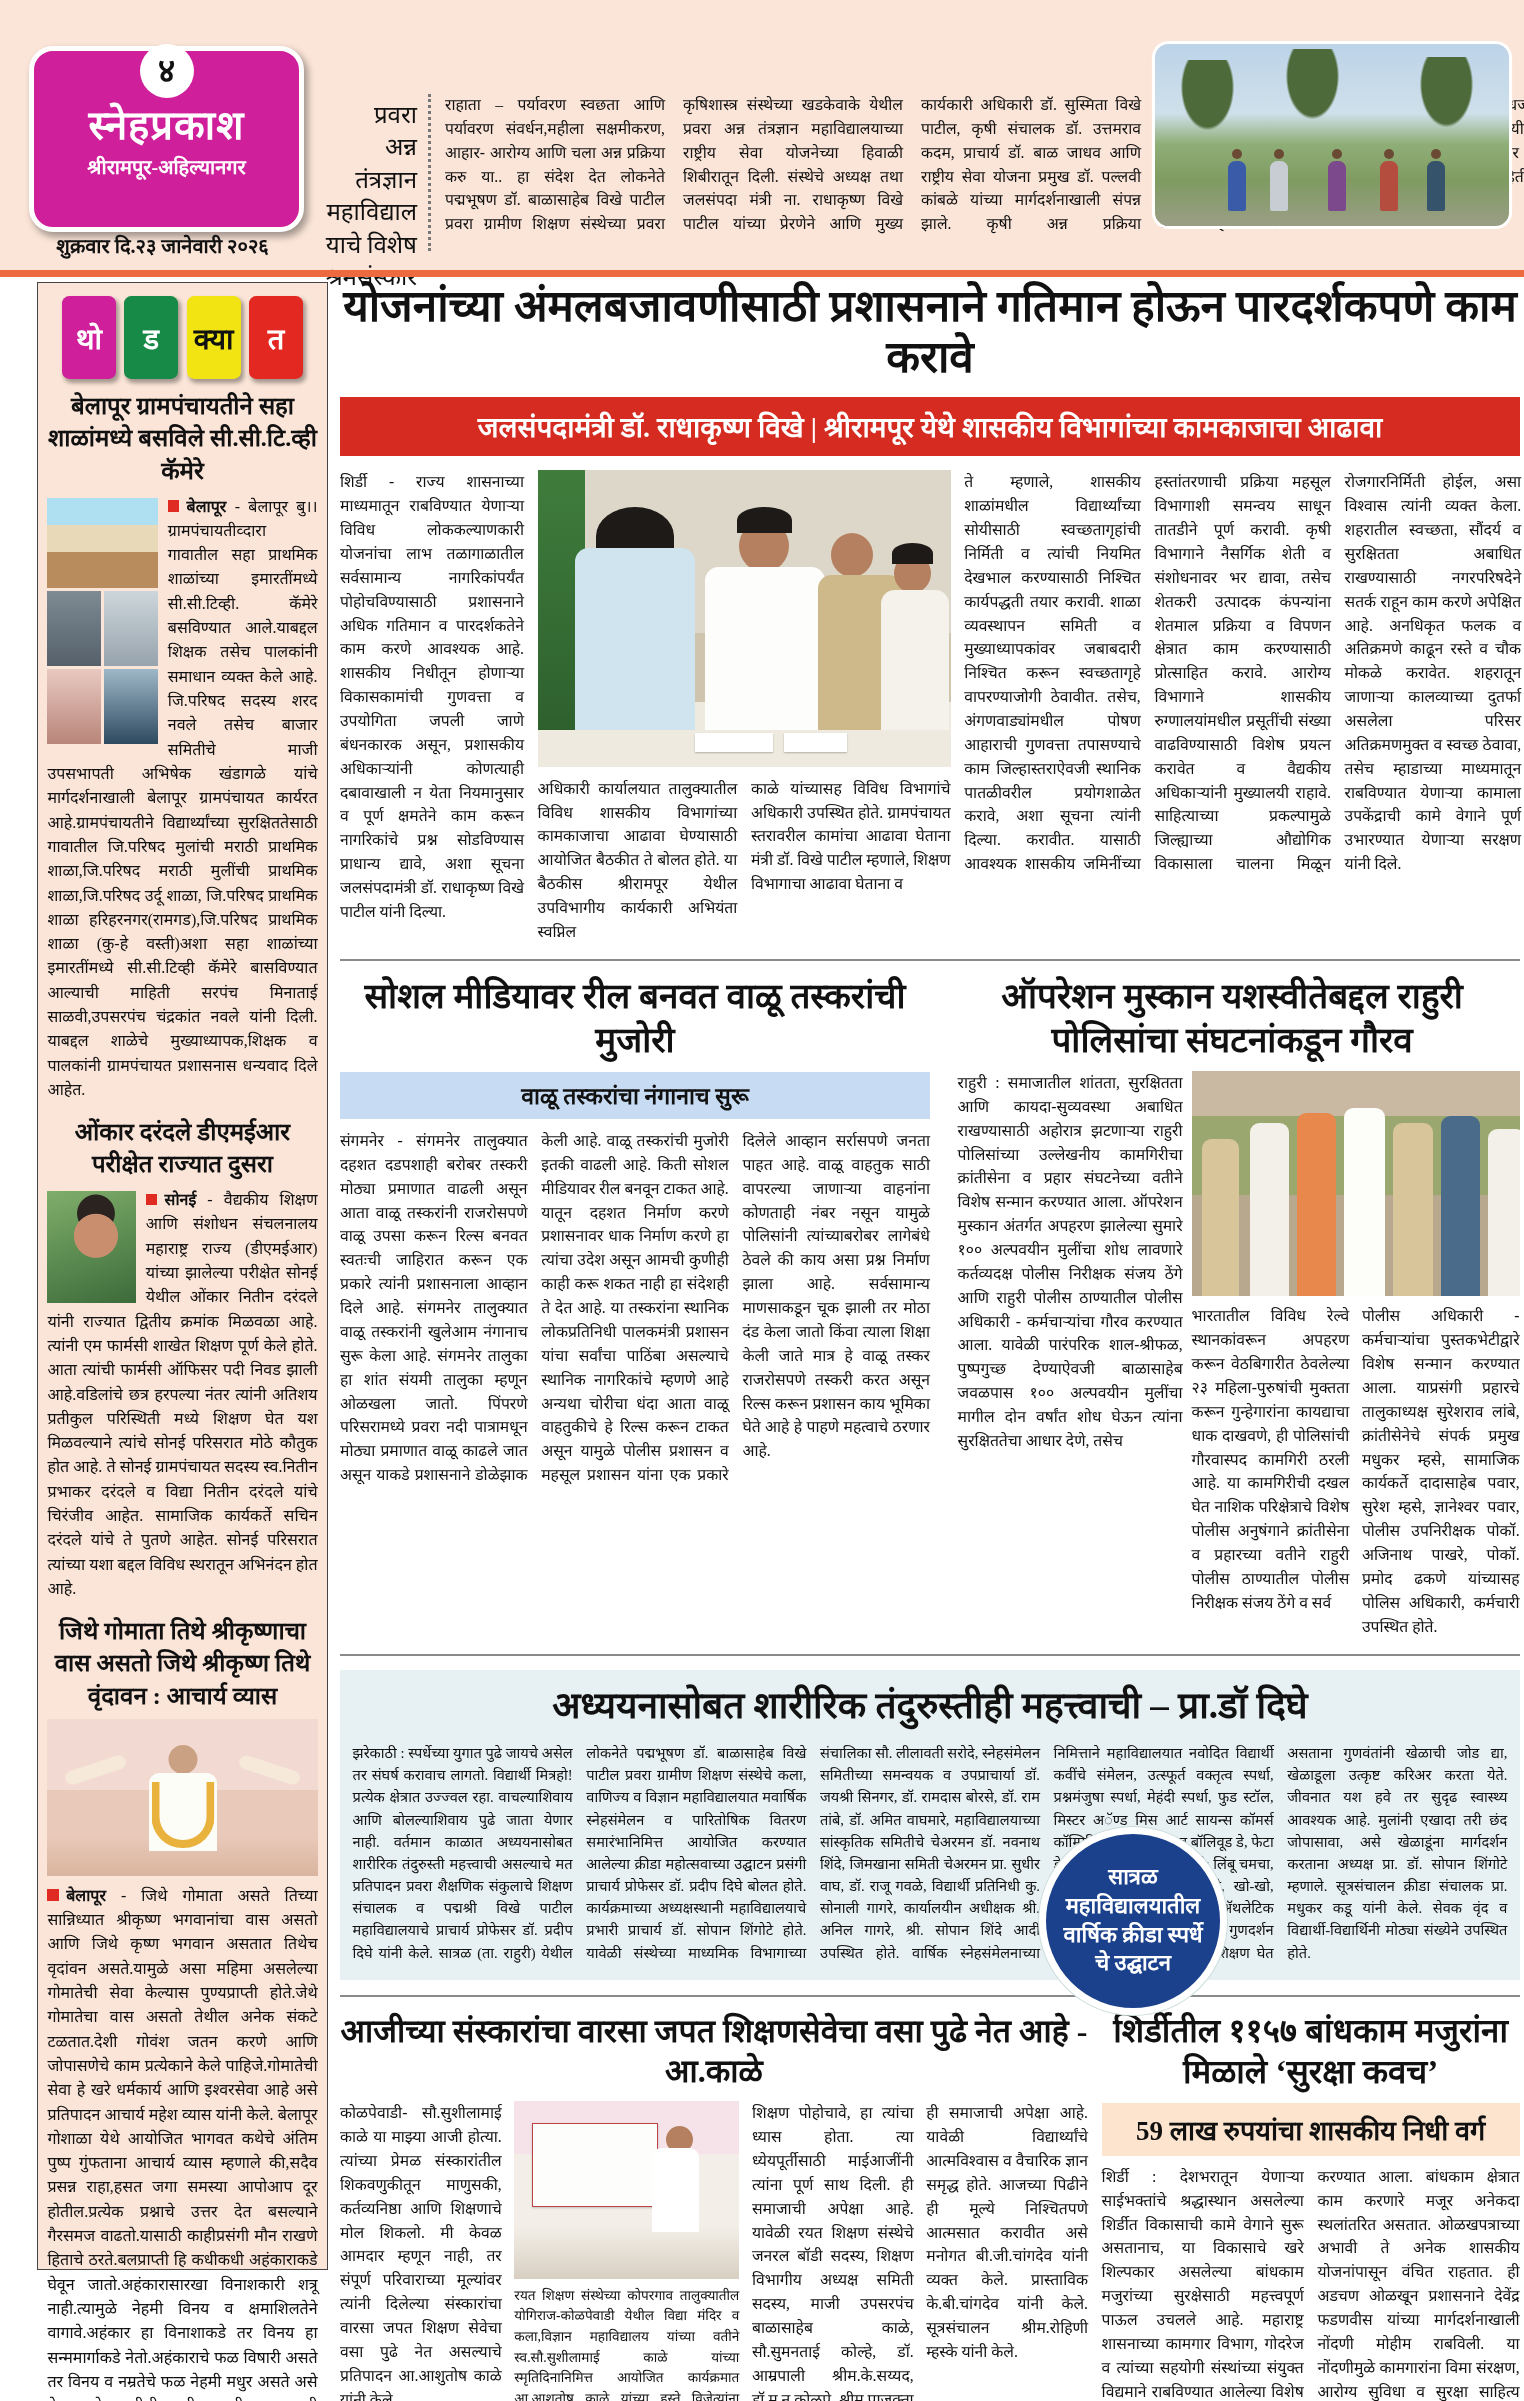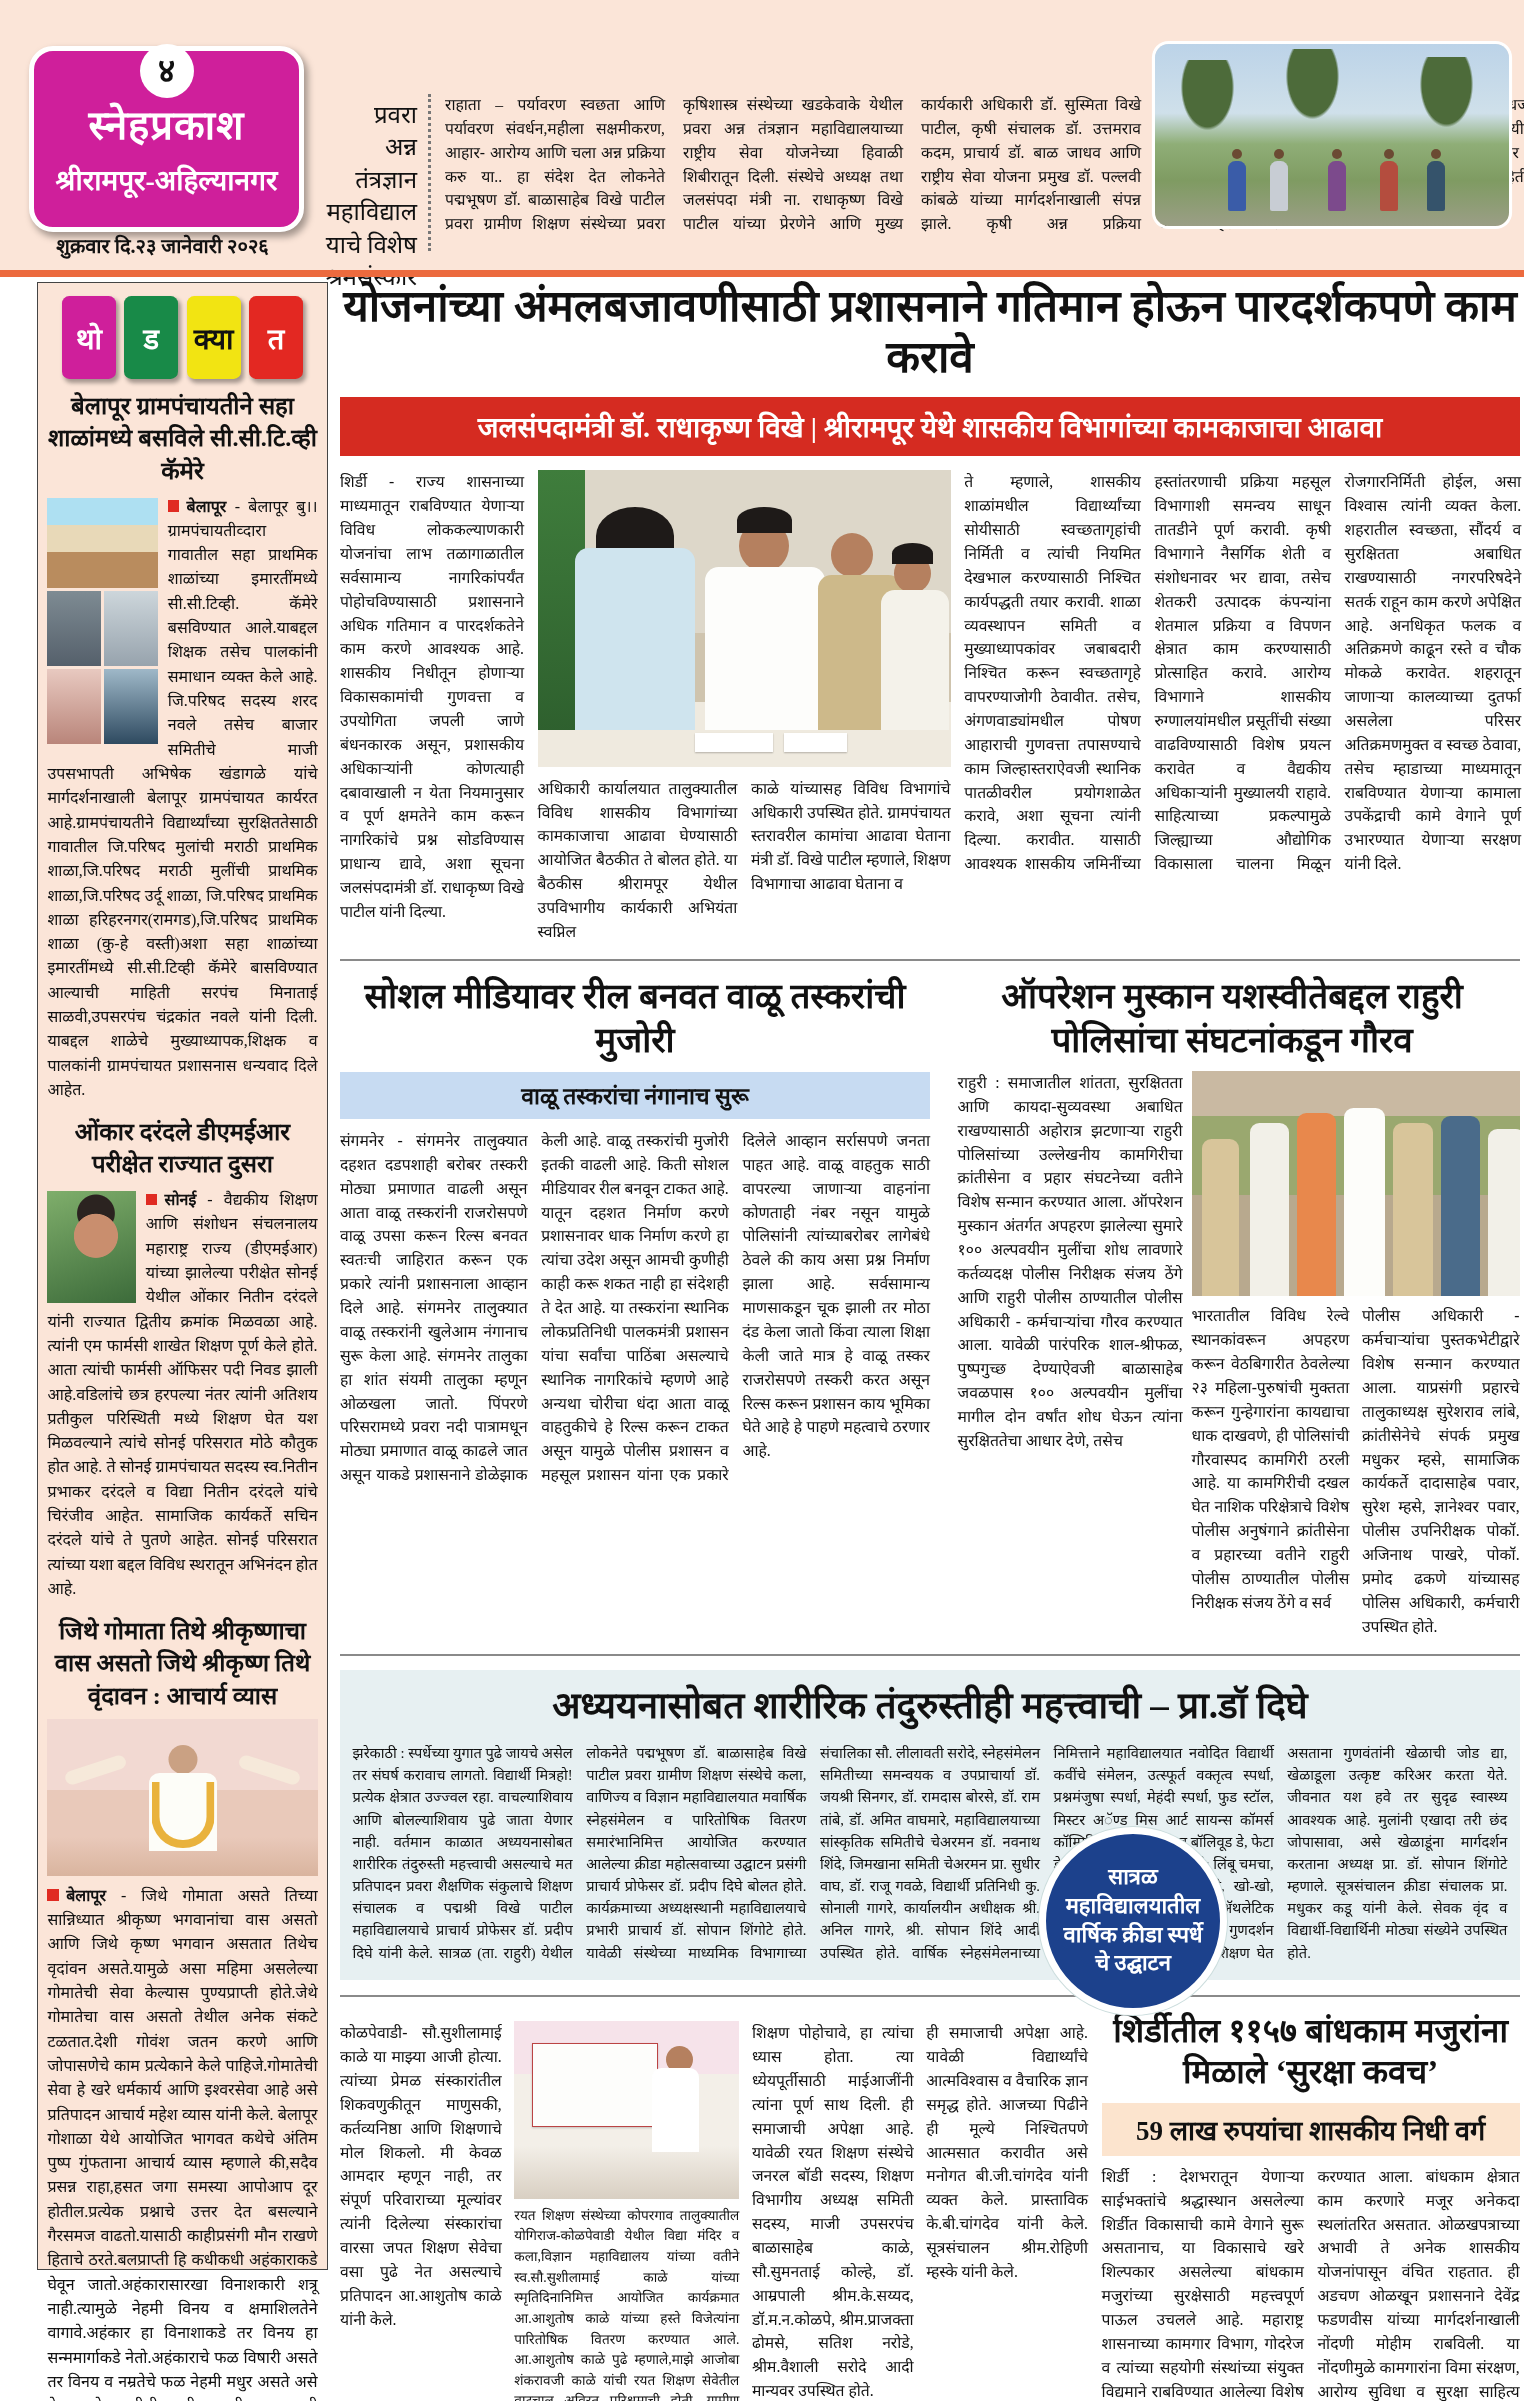--- a/index.html
+++ b/index.html
@@ -6,21 +6,21 @@
   .page{position:relative;width:1525px;height:2401px;background:#ffffff;margin:0 auto;
         font-family:"Liberation Serif","DejaVu Serif",serif;color:#111;overflow:hidden;}
   
   .top-band{position:absolute;left:0;top:0;width:1525px;height:270px;background:#fbe5d8;}
   .masthead{position:absolute;left:29px;top:46px;width:265px;height:176px;background:#cf1f9b;
             border:5.2px solid #fff;border-radius:24px;box-shadow:3.1px 4.2px 7.3px rgba(0,0,0,.35);
             text-align:center;color:#fff;}
   .m-circle{position:absolute;left:50%;top:-7.3px;transform:translateX(-50%);width:54px;height:54px;
             background:#fff;border-radius:50%;color:#111;font-weight:bold;font-size:33px;line-height:54px;}
   .m-title{margin-top:54px;font-size:40px;font-weight:bold;line-height:1.05;letter-spacing:1px;}
-  .m-sub{font-size:28px;font-weight:bold;margin-top:13px;}
+  .m-sub{font-size:20px;font-weight:bold;margin-top:6px;}
   .m-date{position:absolute;left:37px;top:232px;width:251px;text-align:center;
           font-size:20px;font-weight:bold;color:#111;}
   .orange-rule{position:absolute;left:0;top:270px;width:1525px;height:7.3px;background:#ec6a3e;}
   
   .vstrip-title{position:absolute;left:312px;top:99px;width:105px;text-align:right;
                 font-size:24px;font-weight:normal;line-height:1.35;}
   .vdots{position:absolute;left:428px;top:94px;height:157px;border-left:3.1px dotted #777;}
   .strip-cols{position:absolute;left:445px;top:93px;width:696px;height:167px;
               column-count:3;column-gap:18px;font-size:15.7px;line-height:1.5;text-align:justify;}
   .strip-photo{position:absolute;left:1155px;top:44px;width:354px;height:182px;border-radius:13.6px;
@@ -263,20 +263,21 @@
     <div class="dighe">
       <div class="h2a" style="font-size:37px;">अध्ययनासोबत शारीरिक तंदुरुस्तीही महत्त्वाची – प्रा.डॉ दिघे</div>
       <div class="badge">सात्रळ महाविद्यालयातील वार्षिक क्रीडा स्पर्धे चे उद्घाटन</div>
       <div class="dighe-cols body-txt">झरेकाठी : स्पर्धेच्या युगात पुढे जायचे असेल तर संघर्ष करावाच लागतो. विद्यार्थी मित्रहो! प्रत्येक क्षेत्रात उज्ज्वल रहा. वाचल्याशिवाय आणि बोलल्याशिवाय पुढे जाता येणार नाही. वर्तमान काळात अध्ययनासोबत शारीरिक तंदुरुस्ती महत्त्वाची असल्याचे मत प्रतिपादन प्रवरा शैक्षणिक संकुलाचे शिक्षण संचालक व पद्मश्री विखे पाटील महाविद्यालयाचे प्राचार्य प्रोफेसर डॉ. प्रदीप दिघे यांनी केले. सात्रळ (ता. राहुरी) येथील लोकनेते पद्मभूषण डॉ. बाळासाहेब विखे पाटील प्रवरा ग्रामीण शिक्षण संस्थेचे कला, वाणिज्य व विज्ञान महाविद्यालयात मवार्षिक स्नेहसंमेलन व पारितोषिक वितरण समारंभानिमित्त आयोजित करण्यात आलेल्या क्रीडा महोत्सवाच्या उद्घाटन प्रसंगी प्राचार्य प्रोफेसर डॉ. प्रदीप दिघे बोलत होते. कार्यक्रमाच्या अध्यक्षस्थानी महाविद्यालयाचे प्रभारी प्राचार्य डॉ. सोपान शिंगोटे होते. यावेळी संस्थेच्या माध्यमिक विभागाच्या संचालिका सौ. लीलावती सरोदे, स्नेहसंमेलन समितीच्या समन्वयक व उपप्राचार्या डॉ. जयश्री सिनगर, डॉ. रामदास बोरसे, डॉ. राम तांबे, डॉ. अमित वाघमारे, महाविद्यालयाच्या सांस्कृतिक समितीचे चेअरमन डॉ. नवनाथ शिंदे, जिमखाना समिती चेअरमन प्रा. सुधीर वाघ, डॉ. राजू गवळे, विद्यार्थी प्रतिनिधी कु. सोनाली गागरे, कार्यालयीन अधीक्षक श्री. अनिल गागरे, श्री. सोपान शिंदे आदी उपस्थित होते. वार्षिक स्नेहसंमेलनाच्या निमित्ताने महाविद्यालयात नवोदित विद्यार्थी कवींचे संमेलन, उत्स्फूर्त वक्तृत्व स्पर्धा, प्रश्नमंजुषा स्पर्धा, मेहंदी स्पर्धा, फुड स्टॉल, मिस्टर अॅण्ड मिस आर्ट सायन्स कॉमर्स कॉम्पिटिशन्स, ट्रॅडिशनल व बॉलिवूड डे, फेटा डे, चॉकलेट डे, पिंक डे, फनी डे; लिंबू चमचा, संगीत खुर्ची, रस्सीखेच, कबड्डी, खो-खो, क्रिकेट, व्हॉलीबॉल, हॅण्डबॉल, ॲथलेटिक स्पर्धा, शेलापागोटे, विविध गुणदर्शन कार्यक्रम आदी स्पर्धा झाल्या. शिक्षण घेत असताना गुणवंतांनी खेळाची जोड द्या, खेळाडूला उत्कृष्ट करिअर करता येते. जीवनात यश हवे तर सुदृढ स्वास्थ्य आवश्यक आहे. मुलांनी एखादा तरी छंद जोपासावा, असे खेळाडूंना मार्गदर्शन करताना अध्यक्ष प्रा. डॉ. सोपान शिंगोटे म्हणाले. सूत्रसंचालन क्रीडा संचालक प्रा. मधुकर कडू यांनी केले. सेवक वृंद व विद्यार्थी-विद्यार्थिनी मोठ्या संख्येने उपस्थित होते.</div>
     </div>
 
     <hr class="thin-rule">
 
     <div class="bottom-row">
       <div>
+        <div class="h2a" style="font-size:32px;">आजीच्या संस्कारांचा वारसा जपत शिक्षणसेवेचा वसा पुढे नेत आहे - आ.काळे</div>
         <div class="kale-grid">
           <div class="body-txt">कोळपेवाडी- सौ.सुशीलामाई काळे या माझ्या आजी होत्या. त्यांच्या प्रेमळ संस्कारांतील शिकवणुकीतून माणुसकी, कर्तव्यनिष्ठा आणि शिक्षणाचे मोल शिकलो. मी केवळ आमदार म्हणून नाही, तर संपूर्ण परिवाराच्या मूल्यांवर त्यांनी दिलेल्या संस्कारांचा वारसा जपत शिक्षण सेवेचा वसा पुढे नेत असल्याचे प्रतिपादन आ.आशुतोष काळे यांनी केले.</div>
           <div>
             <div class="stage-photo">
               <div class="st-banner"></div>
               <div class="st-head"></div>
               <div class="st-man"></div>
             </div>
             <div class="body-txt cap" style="margin-top:6.3px;">रयत शिक्षण संस्थेच्या कोपरगाव तालुक्यातील योगिराज-कोळपेवाडी येथील विद्या मंदिर व कला,विज्ञान महाविद्यालय यांच्या वतीने स्व.सौ.सुशीलामाई काळे यांच्या स्मृतिदिनानिमित्त आयोजित कार्यक्रमात आ.आशुतोष काळे यांच्या हस्ते विजेत्यांना पारितोषिक वितरण करण्यात आले. आ.आशुतोष काळे पुढे म्हणाले,माझे आजोबा शंकरावजी काळे यांची रयत शिक्षण सेवेतील वाटचाल अविरत परिश्रमाची होती. ग्रामीण भागातील सर्वसामान्यांच्या मुलांपर्यंत</div>
           </div>

